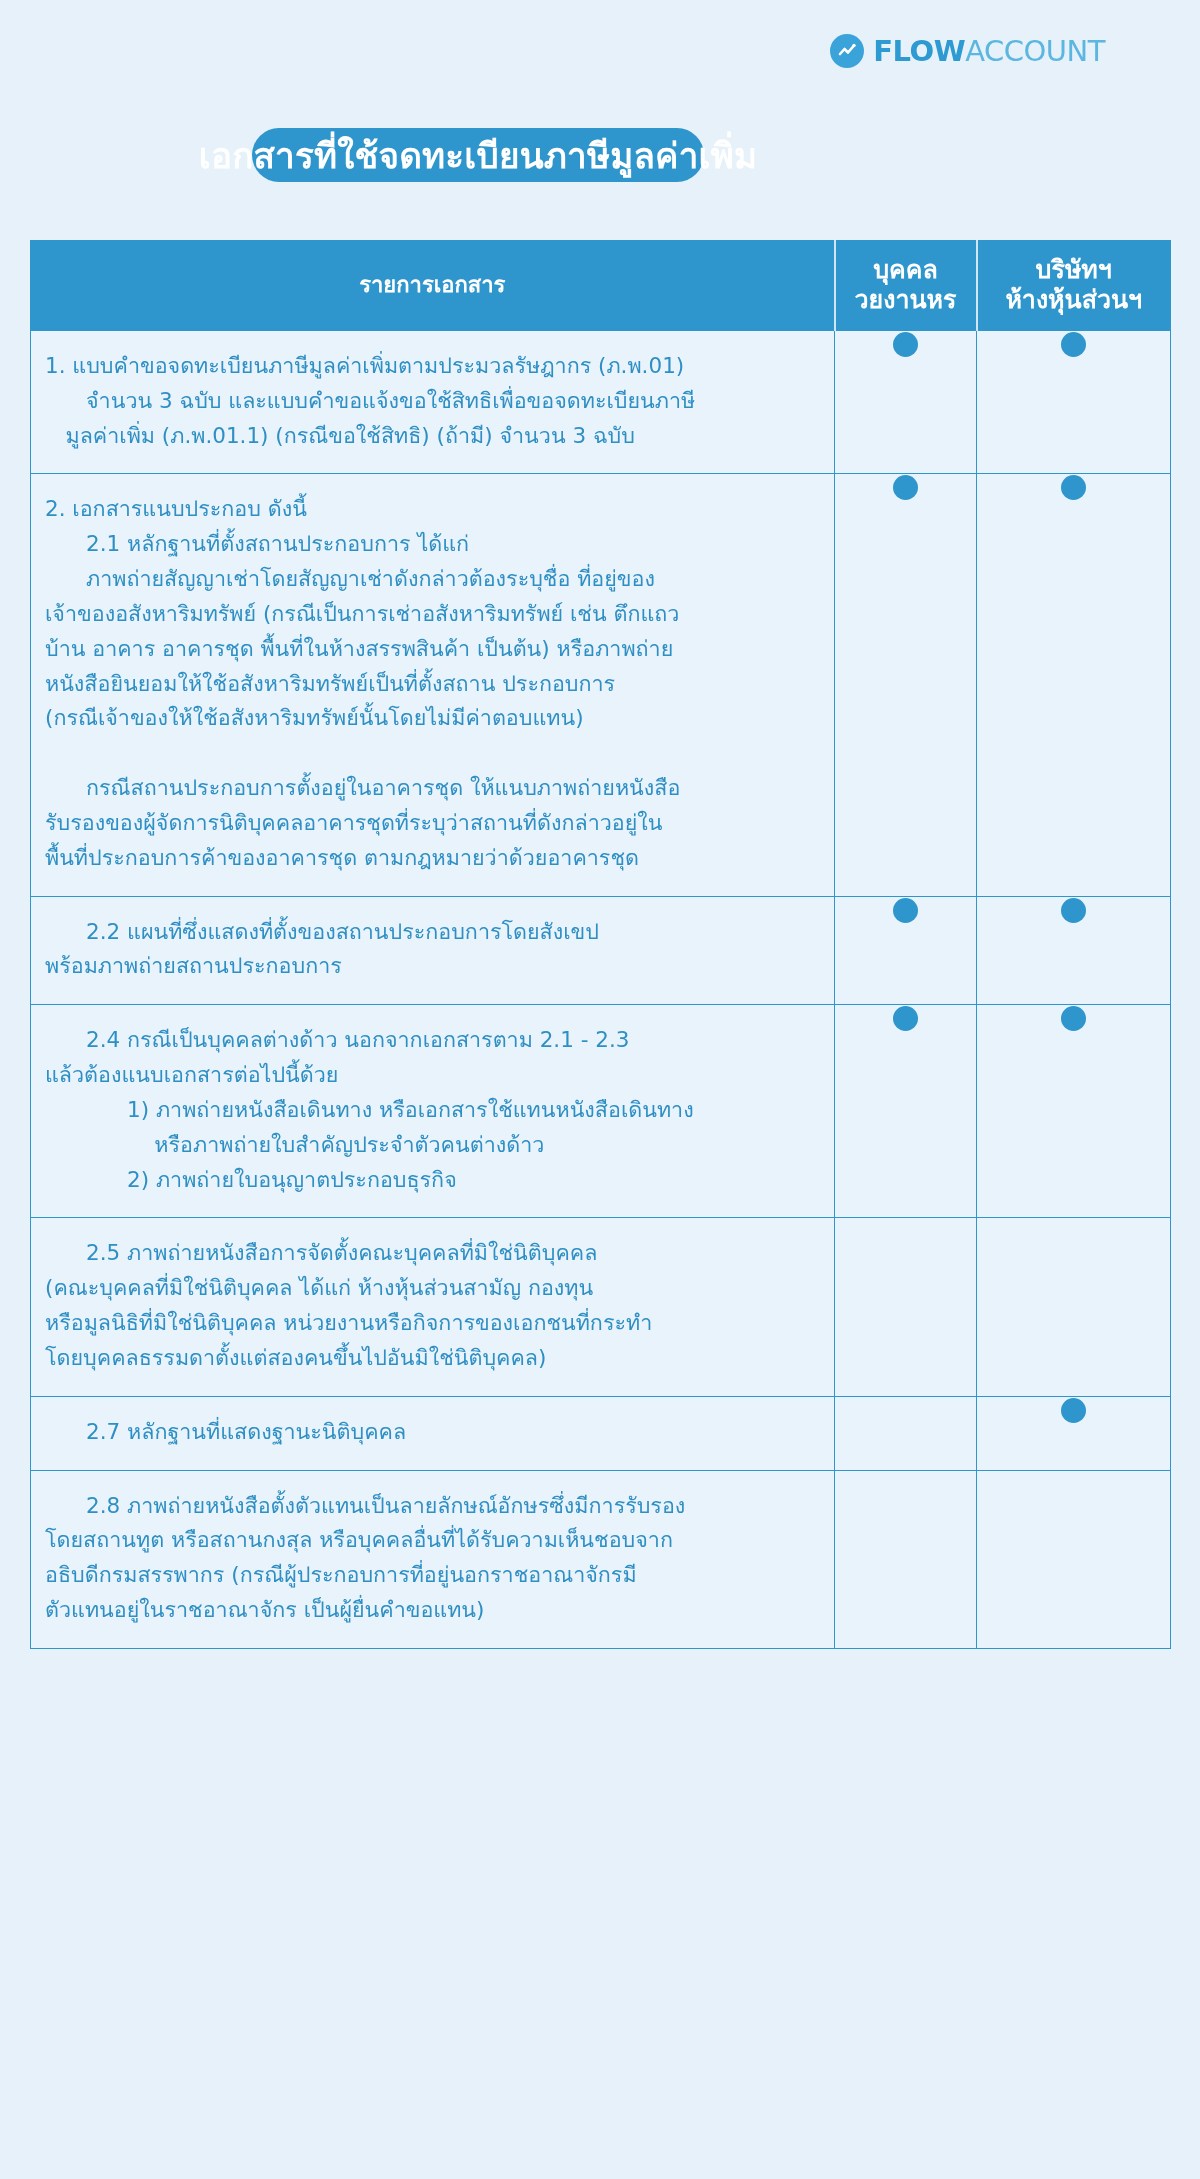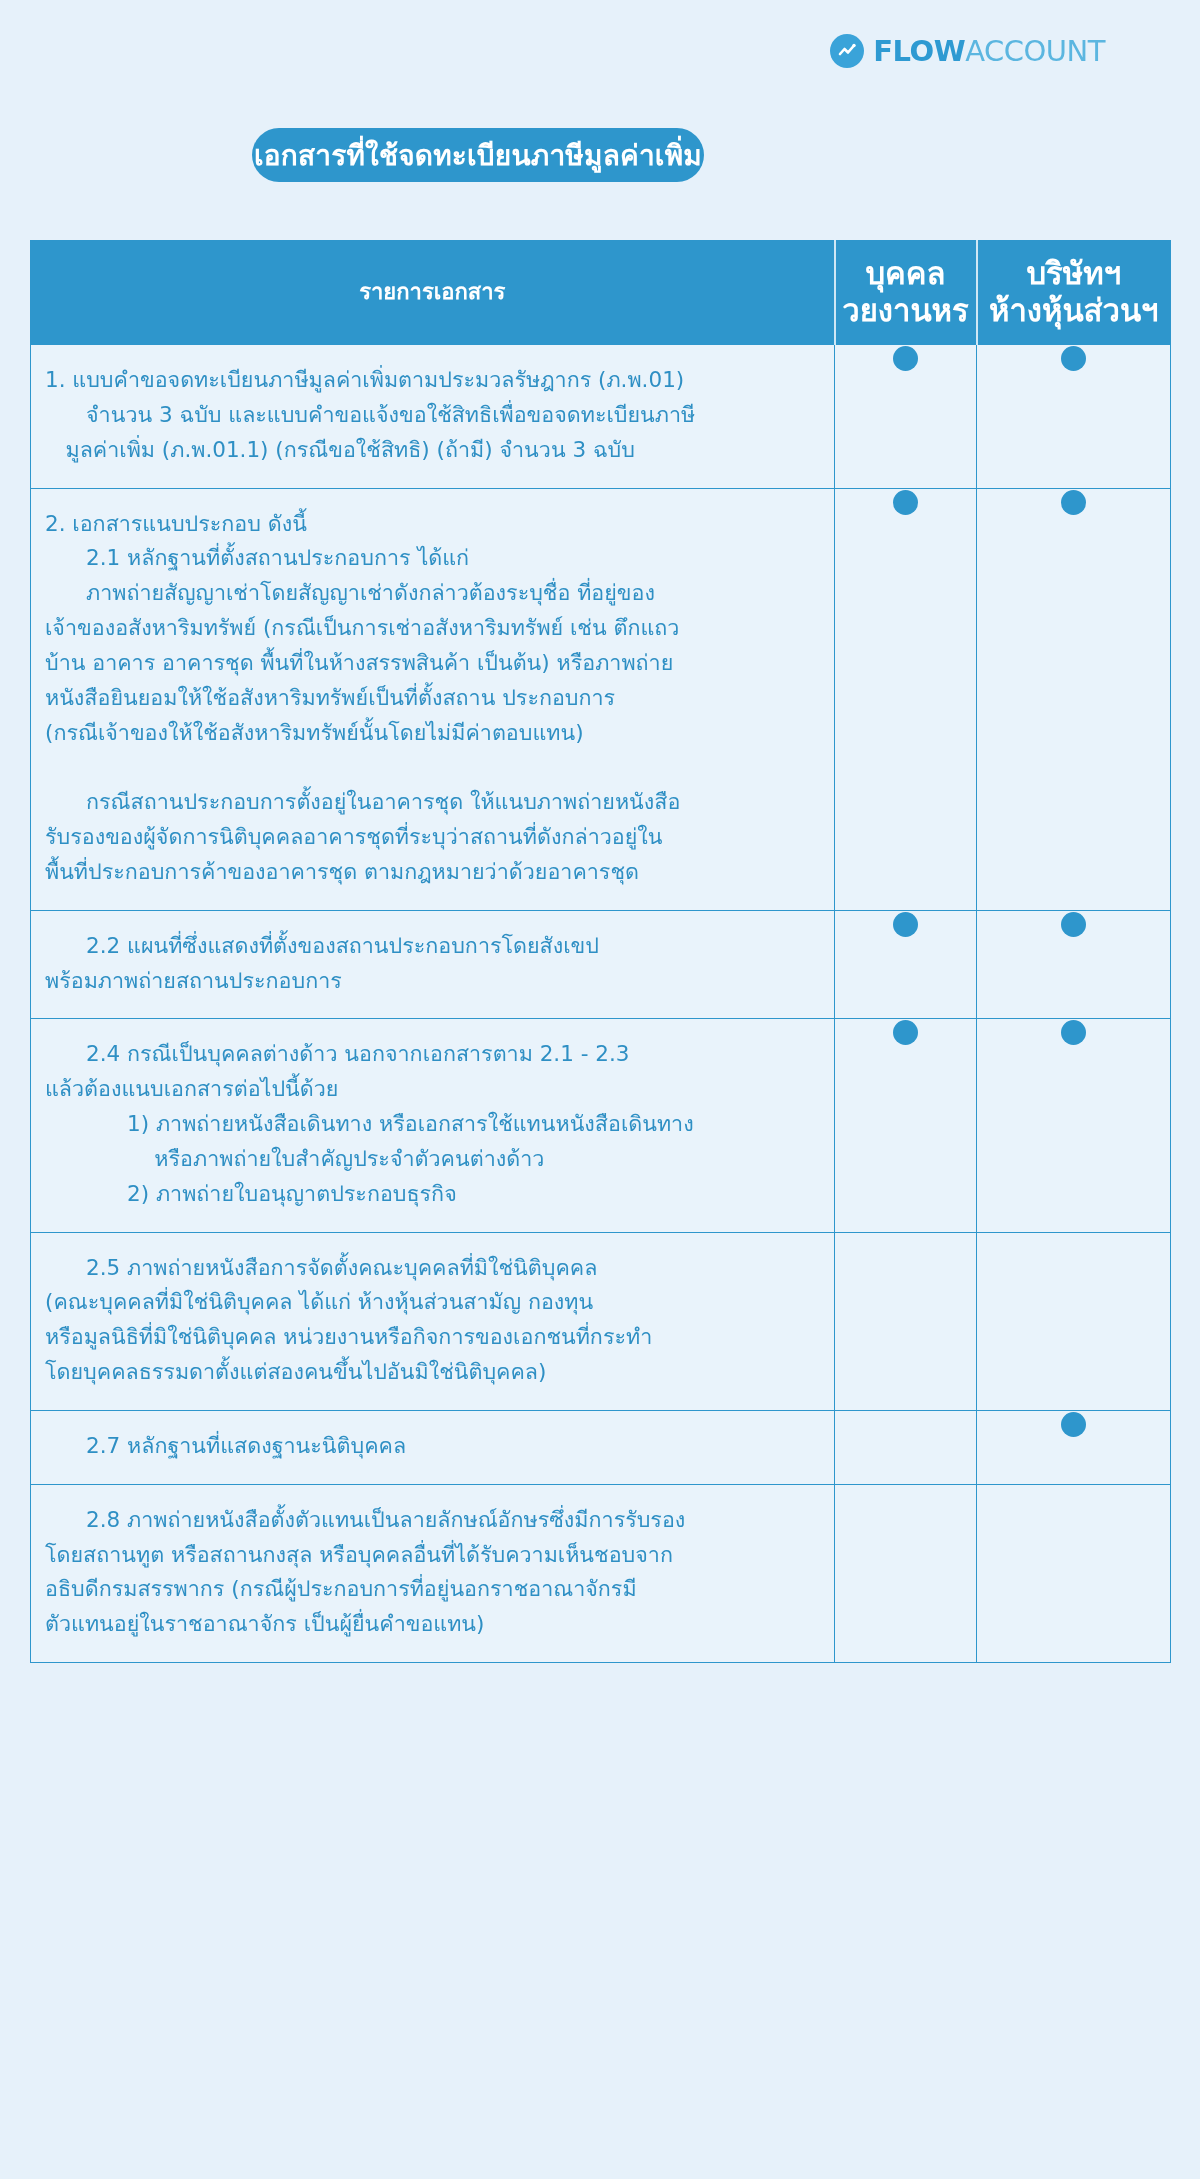--- a/index.html
+++ b/index.html
@@ -57,21 +57,21 @@
     top: 128px;
     left: 252px;
     width: 452px;
     height: 54px;
     border-radius: 27px;
     background: #2e96cc;
     color: #ffffff;
     display: flex;
     align-items: center;
     justify-content: center;
-    font-size: 28px;
+    font-size: 35px;
     font-weight: 700;
     letter-spacing: 0.2px;
     box-sizing: border-box;
     padding: 0 18px;
     text-align: center;
     white-space: nowrap;
   }
 
   
   .doc-table {
@@ -91,21 +91,21 @@
   .doc-table td {
     border: 1.5px solid #2e96cc;
     vertical-align: top;
     box-sizing: border-box;
   }
 
   .doc-table thead th {
     background: #2e96cc;
     border-color: #2e96cc;
     color: #ffffff;
-    font-size: 31px;
+    font-size: 25px;
     font-weight: 700;
     line-height: 1.18;
     padding: 14px 6px 16px;
     vertical-align: middle;
     text-align: center;
   }
   .doc-table thead th.th-desc { font-size: 22px; }
   .doc-table thead th .hl { display: block; }
   .th-sep { border-left: 2px solid #cfe7f5 !important; }
 

